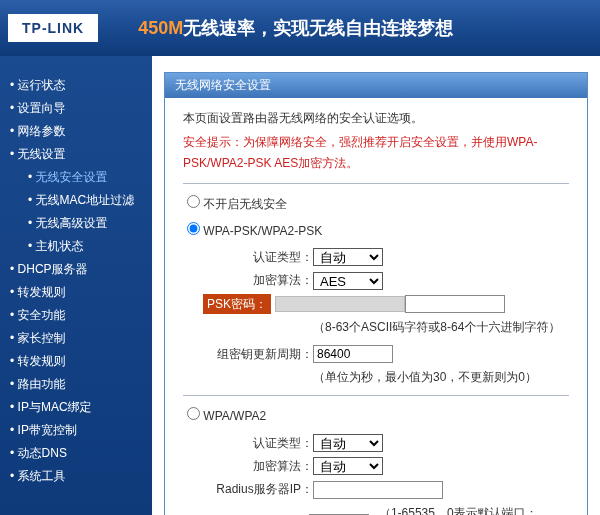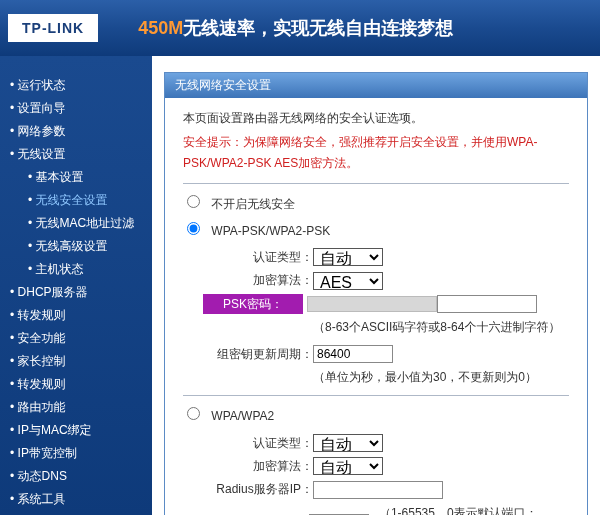--- a/index.html
+++ b/index.html
@@ -20,25 +20,25 @@
 .sidebar .sub-level::before { content: "• "; }
 .sidebar .current a { color: #90c8ff; }
 .main { flex: 1; background: #fff; overflow: auto; }
 .panel { margin: 16px 12px; border: 1px solid #5b8bc5; }
 .panel-title { background: linear-gradient(to bottom, #6ea4e0, #3d74b8); color: #fff; padding: 4px 10px; font-size: 12px; }
 .panel-body { padding: 10px 18px; color: #333; line-height: 1.7; }
 .desc { color: #333; }
 .warn { color: #d02020; margin: 4px 0 10px; }
 .divider { border: none; border-top: 1px solid #aeb8c7; margin: 8px 0 10px; }
 .opt-row { margin: 4px 0 6px 4px; }
-.radio-label { margin-left: 8px; }
+.radio-label { margin-left: 0; }
 .form-row { display: flex; align-items: center; margin: 3px 0 3px 20px; }
 .form-label { width: 110px; color: #333; text-align: right; }
-.form-label.hl { background: #a21caf; color: #fff; padding: 0 20px; width: auto; margin-right: 4px; }
-.form-select { border: 1px solid #555; background: #fff; padding: 0 2px; min-width: 70px; height: 18px; font-size: 16px; }
+.form-label.hl { background: #c2410c; color: #fff; padding: 0 4px; width: auto; margin-right: 4px; }
+.form-select { border: 1px solid #555; background: #fff; padding: 0 2px; min-width: 70px; height: 18px; font-size: 13px; }
 .form-input { border: 1px solid #888; background: #fff; height: 18px; padding: 4px 3px; font-size: 12px; }
 .hint { color: #333; margin: 2px 0 6px 130px; }
 .hint-inline { color: #333; margin-left: 10px; }
 .masked { background: #d7d7d7; border: 1px solid #bbb; height: 16px; display: inline-block; }
 </style>
 </head>
 <body>
 <div class="page">
 
 <div class="header">
@@ -48,21 +48,20 @@
   </div>
 </div>
 
 <div class="body-row">
   <div class="sidebar">
     <ul id="sidebar-list">
           <li class="top-level"><a href="#">运行状态</a></li>
           <li class="top-level"><a href="#">设置向导</a></li>
           <li class="top-level"><a href="#">网络参数</a></li>
           <li class="top-level"><a href="#">无线设置</a></li>
-          <li class="sub-level"><a href="#">基本设置</a></li>
           <li class="sub-level current"><a href="#">无线安全设置</a></li>
           <li class="sub-level"><a href="#">无线MAC地址过滤</a></li>
           <li class="sub-level"><a href="#">无线高级设置</a></li>
           <li class="sub-level"><a href="#">主机状态</a></li>
           <li class="top-level"><a href="#">DHCP服务器</a></li>
           <li class="top-level"><a href="#">转发规则</a></li>
           <li class="top-level"><a href="#">安全功能</a></li>
           <li class="top-level"><a href="#">家长控制</a></li>
           <li class="top-level"><a href="#">转发规则</a></li>
           <li class="top-level"><a href="#">路由功能</a></li>

